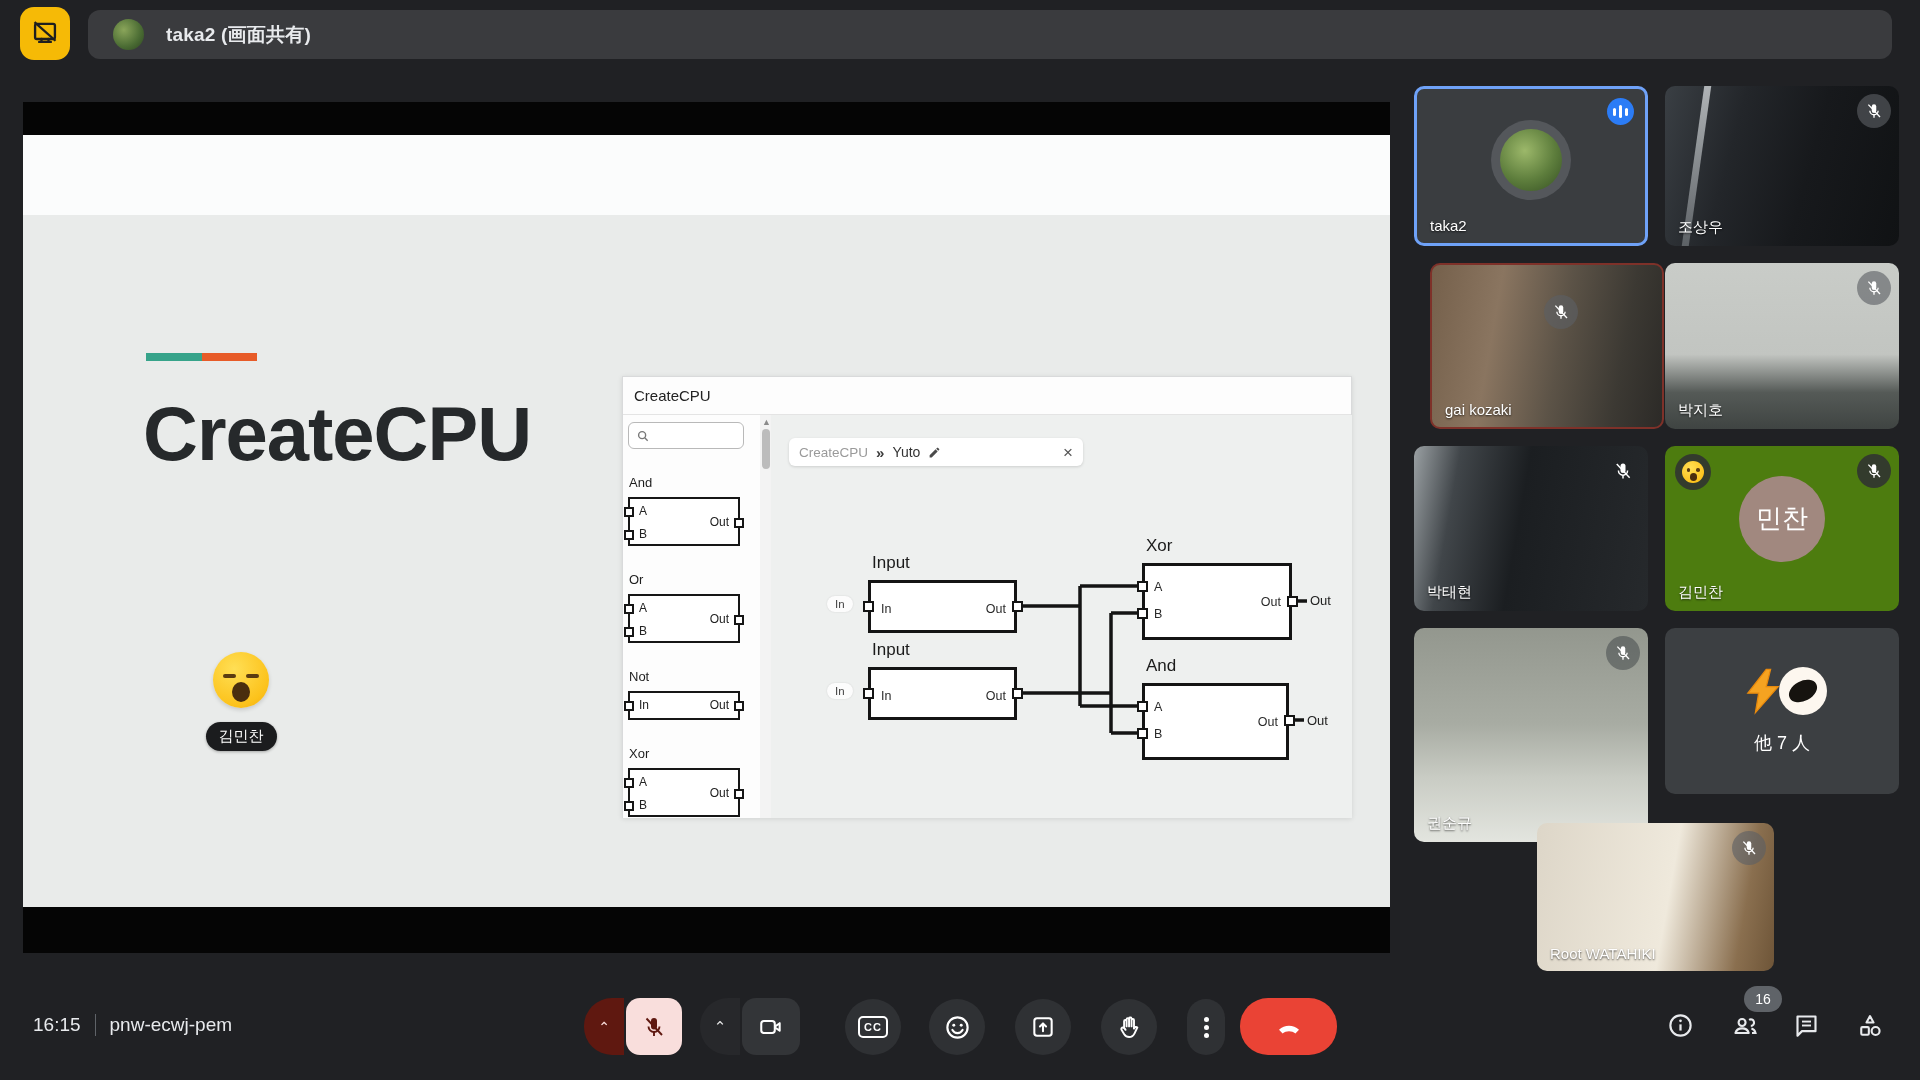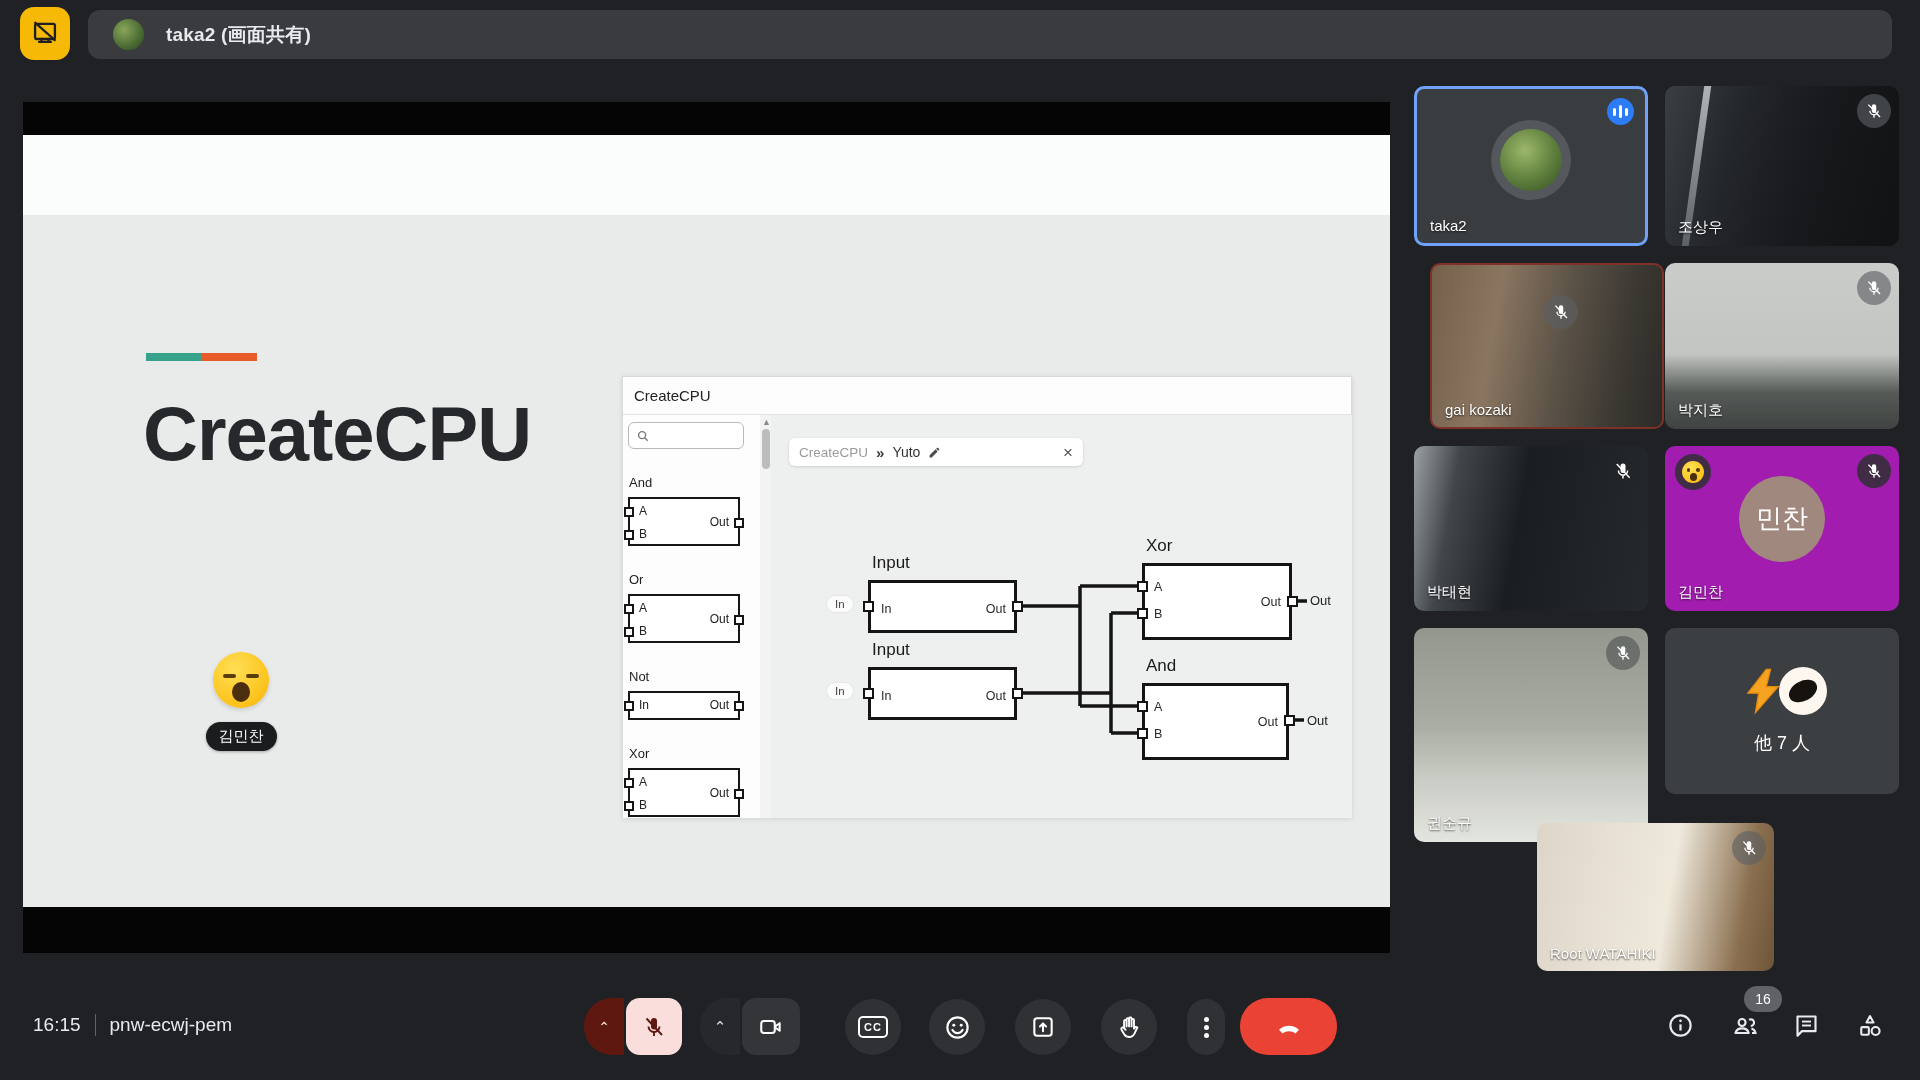--- a/index.html
+++ b/index.html
@@ -353,21 +353,21 @@
     <svg width="20" height="20" viewBox="0 0 24 24">
         <path d="M12 14.5a3 3 0 0 0 3-3V6a3 3 0 0 0-6 0v5.5a3 3 0 0 0 3 3z" fill="#fff"></path>
         <path d="M17.5 11.5a5.5 5.5 0 0 1-11 0" stroke="#fff" stroke-width="1.8" fill="none"></path>
         <line x1="12" y1="17" x2="12" y2="21" stroke="#fff" stroke-width="1.8"></line>
         <line x1="4.5" y1="3.5" x2="20" y2="20" stroke="#fff" stroke-width="1.8"></line>
       </svg>
   </div>
   <div class="name">박태현</div>
 </div>
 
-<div class="tile" style="left:1665px;top:446px;width:234px;height:165px;background:#a21caf;">
+<div class="tile" style="left:1665px;top:446px;width:234px;height:165px;background:#4d7c0f;">
   <div class="emoji-badge">
     <div class="mini-surprised">
         <i class="e l"></i>
         <i class="e r"></i>
         <i class="m"></i>
       </div>
   </div>
   <div class="mic-badge" style="background:rgba(47,48,51,.85);">
     <svg width="18" height="18" viewBox="0 0 24 24">
         <path d="M12 14.5a3 3 0 0 0 3-3V6a3 3 0 0 0-6 0v5.5a3 3 0 0 0 3 3z" fill="#fff"></path>

